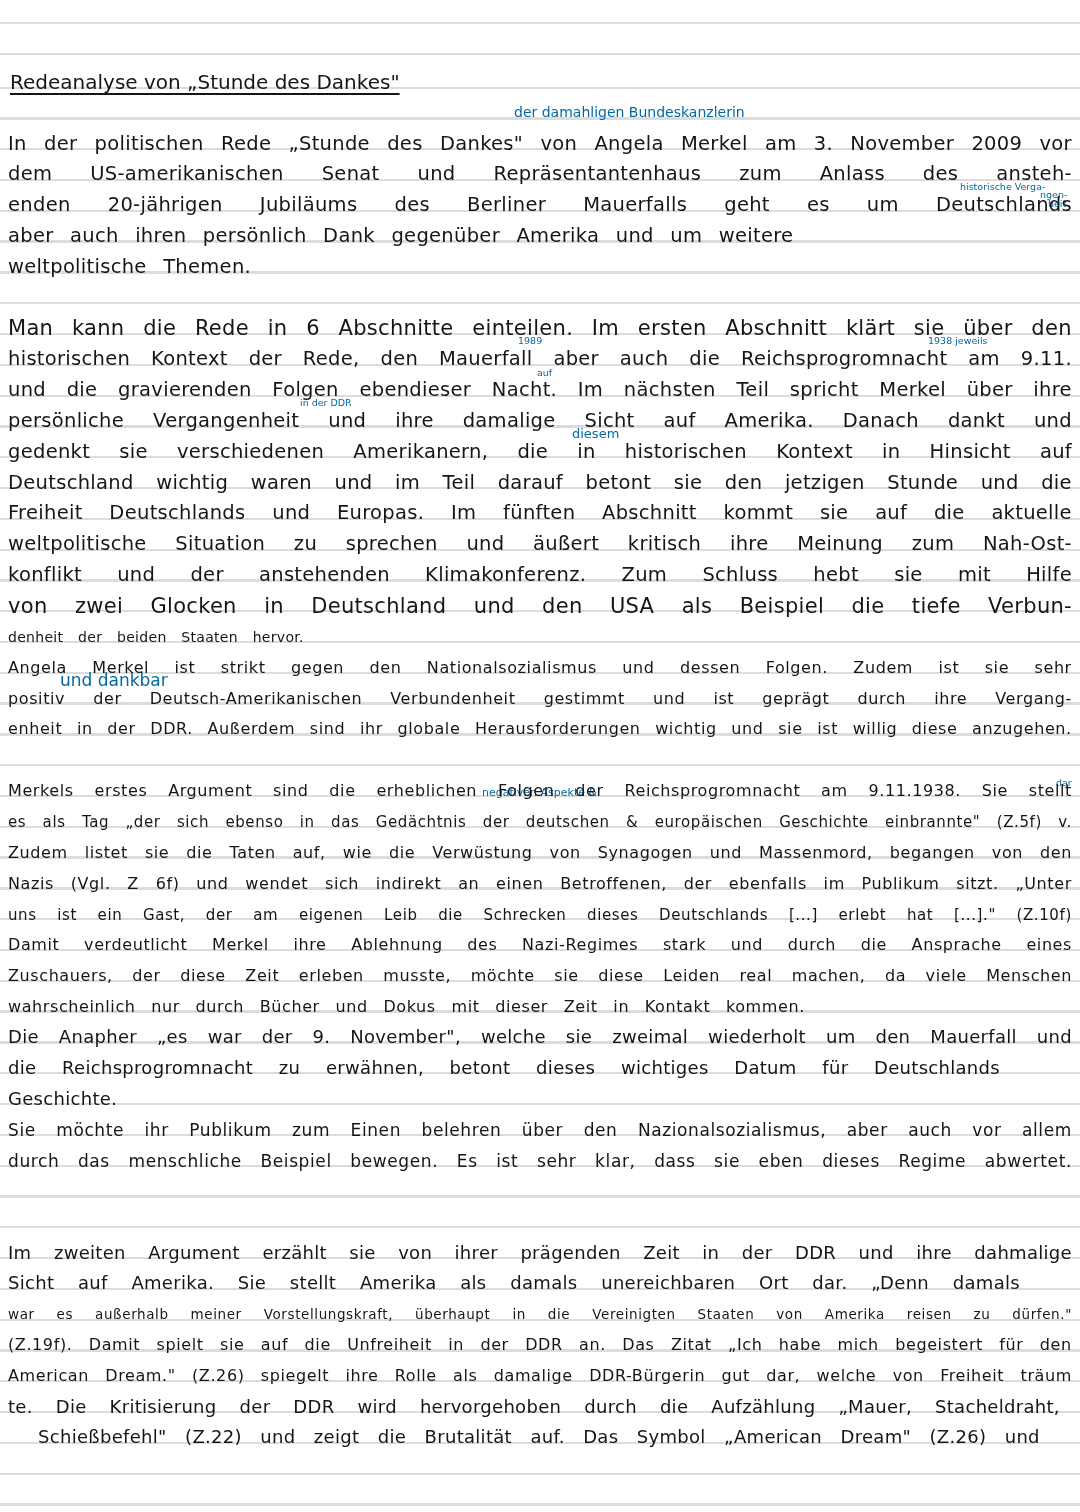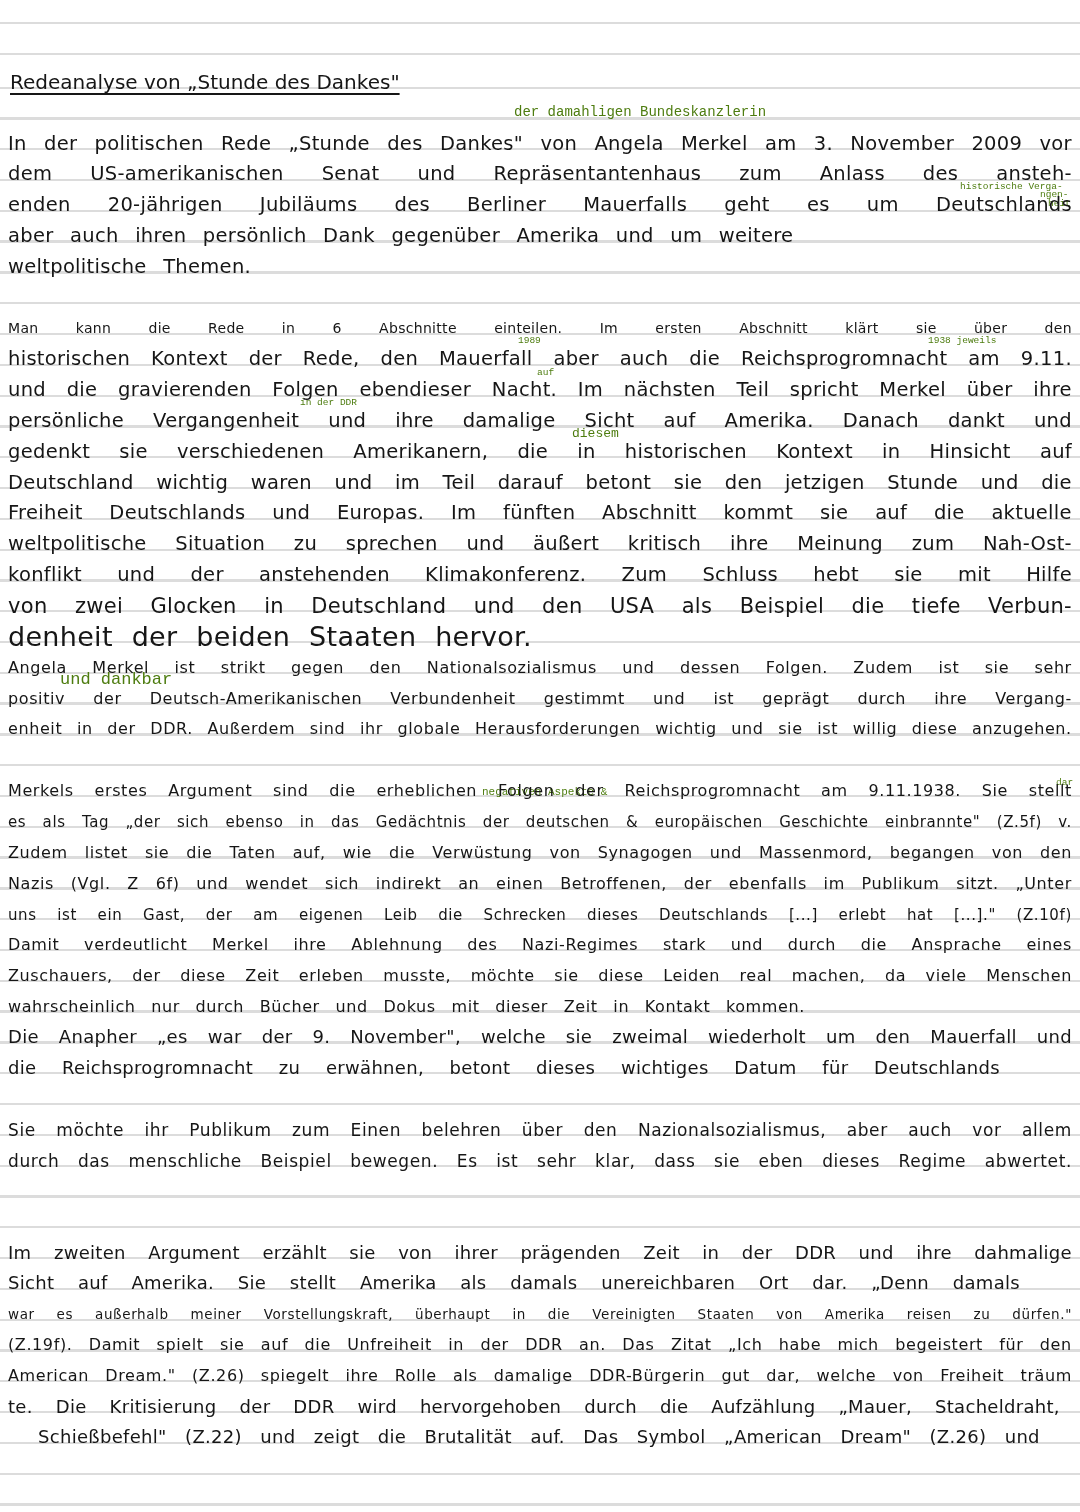--- a/index.html
+++ b/index.html
@@ -26,21 +26,21 @@
   .line.left { justify-content:flex-start; }
   .line .w { display:inline-block; }
   .line.small { font-size:16px; letter-spacing:0.6px; }
   .title {
     position:absolute; left:10px; top:70px;
     font-size:20px; line-height:24px;
     text-decoration:underline; text-underline-offset:4px;
   }
   .note {
     position:absolute; font-size:12px; line-height:12px;
-    white-space:nowrap; color:#4d7c0f;font-family:Liberation Mono, monospace;
+    white-space:nowrap; color:#0369a1;
   }
   .note.tiny { font-size:9.5px; line-height:9px; }
 </style>
 </head>
 <body>
 
 <div class="ruled"></div>
 
 <div class="page">
 
@@ -96,21 +96,21 @@
       <span class="w">Berliner</span>
       <span class="w">Mauerfalls</span>
       <span class="w">geht</span>
       <span class="w">es</span>
       <span class="w">um</span>
       <span class="w">Deutschlands</span>
     </div>
   <div class="line left" style="top: 224px; word-spacing: 10px;">aber auch ihren persönlich Dank gegenüber Amerika und um weitere</div>
   <div class="line left" style="top: 255px; word-spacing: 10px;">weltpolitische Themen.</div>
 
-  <div class="line" style="top:316px;font-size:14px;">
+  <div class="line" style="top:316px;font-size:21px;">
       <span class="w">Man</span>
       <span class="w">kann</span>
       <span class="w">die</span>
       <span class="w">Rede</span>
       <span class="w">in</span>
       <span class="w">6</span>
       <span class="w">Abschnitte</span>
       <span class="w">einteilen.</span>
       <span class="w">Im</span>
       <span class="w">ersten</span>
@@ -239,21 +239,21 @@
       <span class="w">Deutschland</span>
       <span class="w">und</span>
       <span class="w">den</span>
       <span class="w">USA</span>
       <span class="w">als</span>
       <span class="w">Beispiel</span>
       <span class="w">die</span>
       <span class="w">tiefe</span>
       <span class="w">Verbun-</span>
     </div>
-  <div class="line left" style="top: 625px; font-size: 27px; word-spacing: 10px;">denheit der beiden Staaten hervor.</div>
+  <div class="line left" style="top: 625px; font-size: 14px; word-spacing: 10px;">denheit der beiden Staaten hervor.</div>
 
   <div class="line small" style="top:656px;">
       <span class="w">Angela</span>
       <span class="w">Merkel</span>
       <span class="w">ist</span>
       <span class="w">strikt</span>
       <span class="w">gegen</span>
       <span class="w">den</span>
       <span class="w">Nationalsozialismus</span>
       <span class="w">und</span>
@@ -441,20 +441,21 @@
       <span class="w">Reichsprogromnacht</span>
       <span class="w">zu</span>
       <span class="w">erwähnen,</span>
       <span class="w">betont</span>
       <span class="w">dieses</span>
       <span class="w">wichtiges</span>
       <span class="w">Datum</span>
       <span class="w">für</span>
       <span class="w">Deutschlands</span>
     </div>
+  <div class="line left" style="top: 1087px; font-size: 18px; word-spacing: 10px;">Geschichte.</div>
   <div class="line small" style="top:1118px;font-size:17px;">
       <span class="w">Sie</span>
       <span class="w">möchte</span>
       <span class="w">ihr</span>
       <span class="w">Publikum</span>
       <span class="w">zum</span>
       <span class="w">Einen</span>
       <span class="w">belehren</span>
       <span class="w">über</span>
       <span class="w">den</span>

